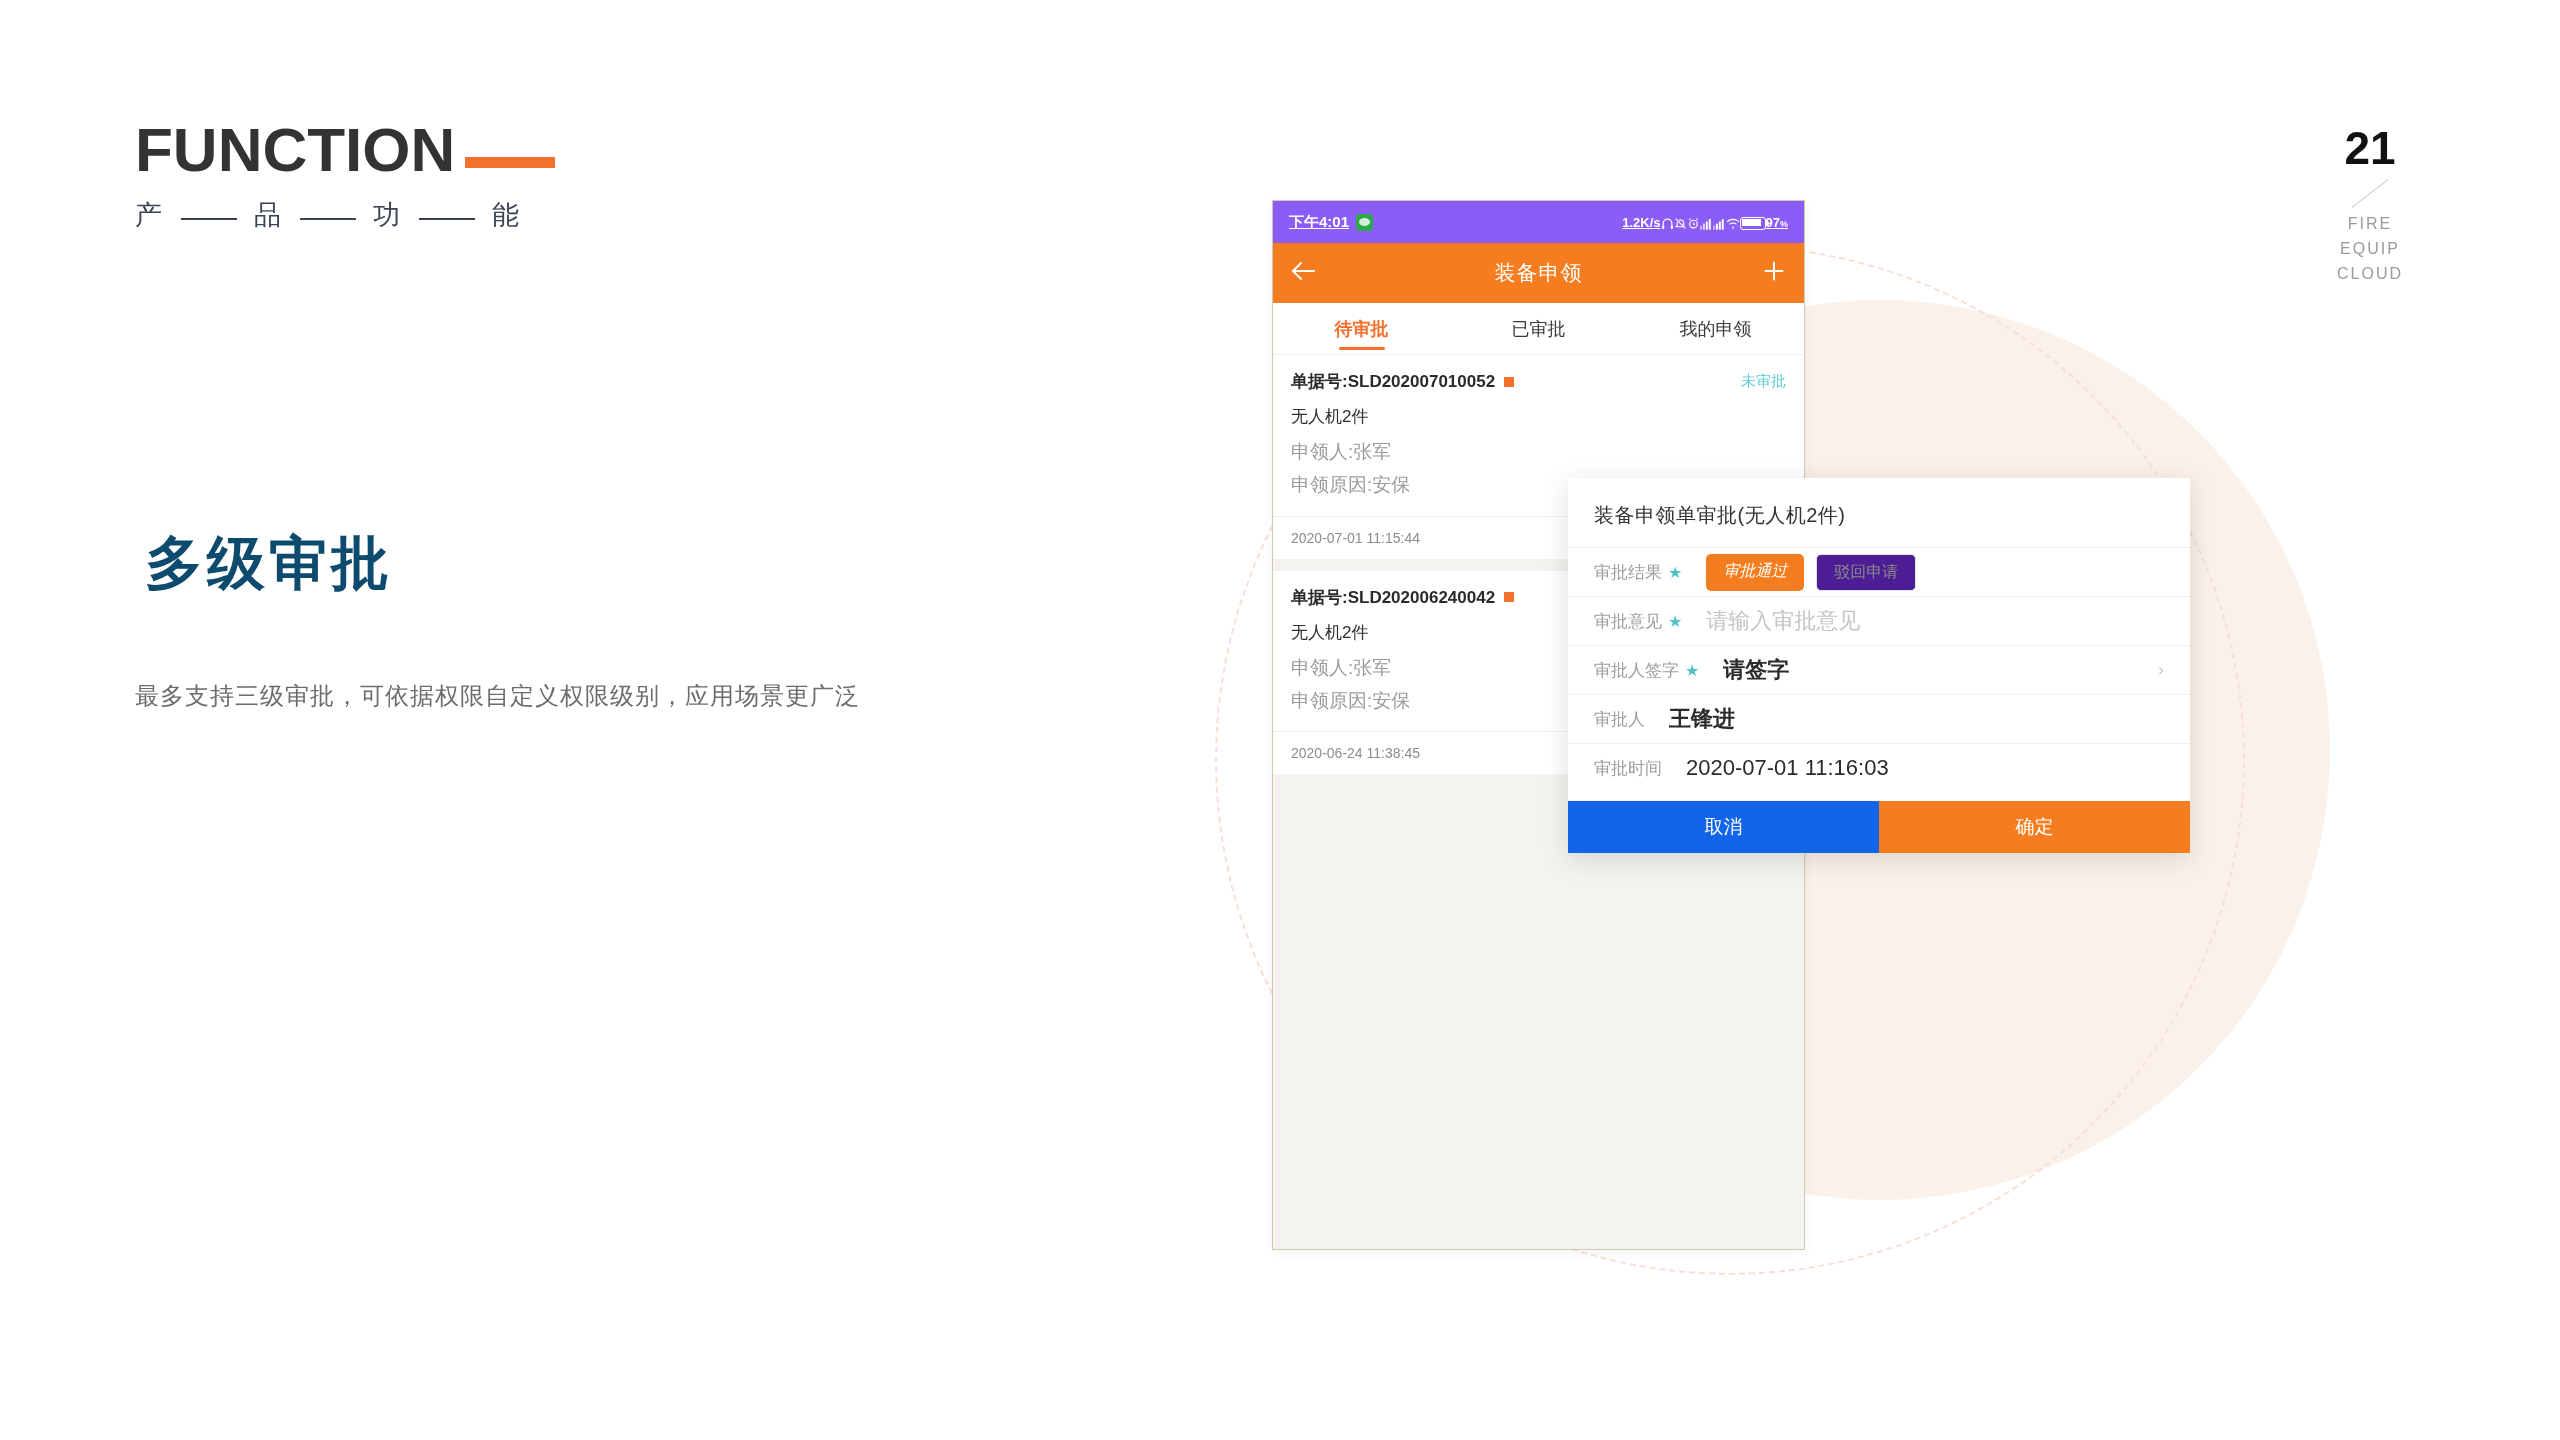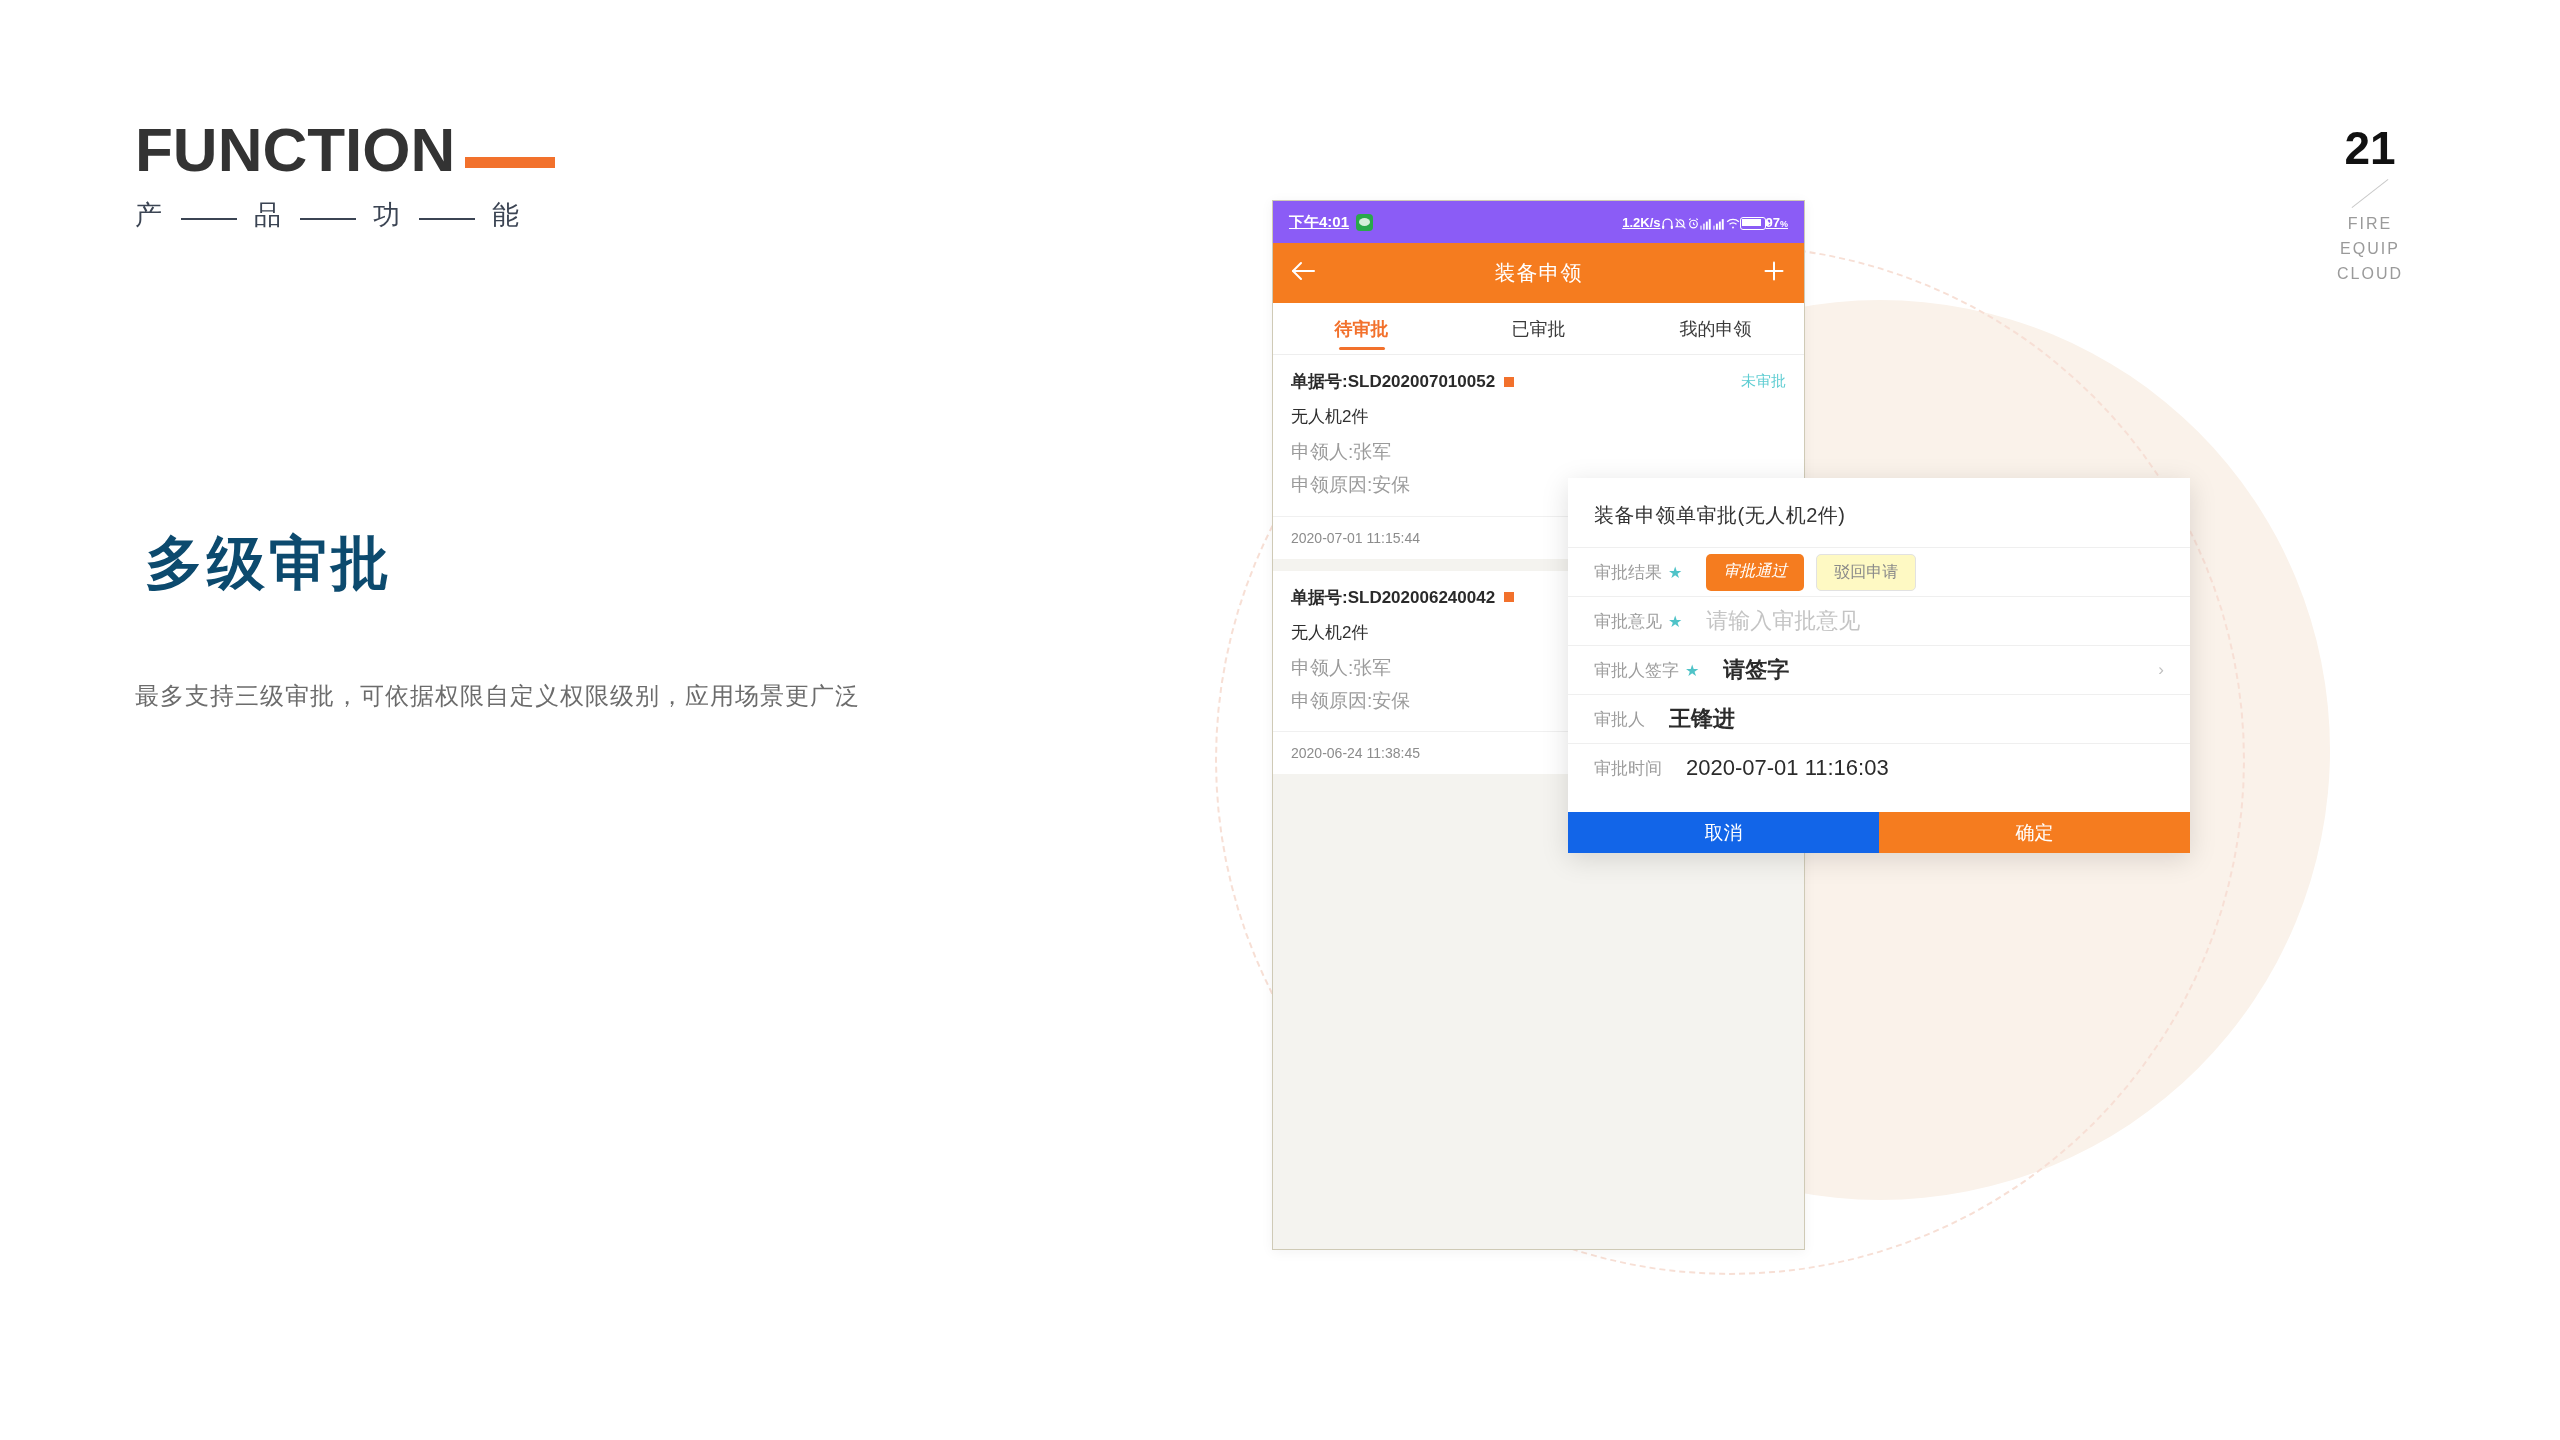--- a/index.html
+++ b/index.html
@@ -195,22 +195,22 @@
   .dlg-value { margin-left: 24px; font-size: 22px; color: #2b2b2b; }
   .dlg-value.strong { font-weight: bold; }
   .dlg-value.placeholder { color: #c4c4c4; font-weight: normal; }
   .dlg-chevron { margin-left: auto; color: #c0c0c0; font-size: 17px; }
   .seg-wrap { margin-left: 24px; display: flex; gap: 12px; }
   .seg-btn {
     font-size: 16px; padding: 7px 17px; border-radius: 5px;
     cursor: pointer; white-space: nowrap;
   }
   .seg-btn.on { background: #f57c1f; color: #fff; font-style: italic; }
-  .seg-btn.off { background: #fef9c3; color: #8a8a8a; border: 1px solid #e2e2e2; }
-  .dlg-foot { display: flex; height: 41px; }
+  .seg-btn.off { background: #4c1d95; color: #8a8a8a; border: 1px solid #e2e2e2; }
+  .dlg-foot { display: flex; height: 52px; }
   .dlg-foot div {
     flex: 1; display: flex; align-items: center; justify-content: center;
     font-size: 19px; color: #fff; cursor: pointer;
   }
   .btn-cancel { background: #1265e8; }
   .btn-ok { background: #f57c1f; }
 </style>
 </head>
 <body>
 

